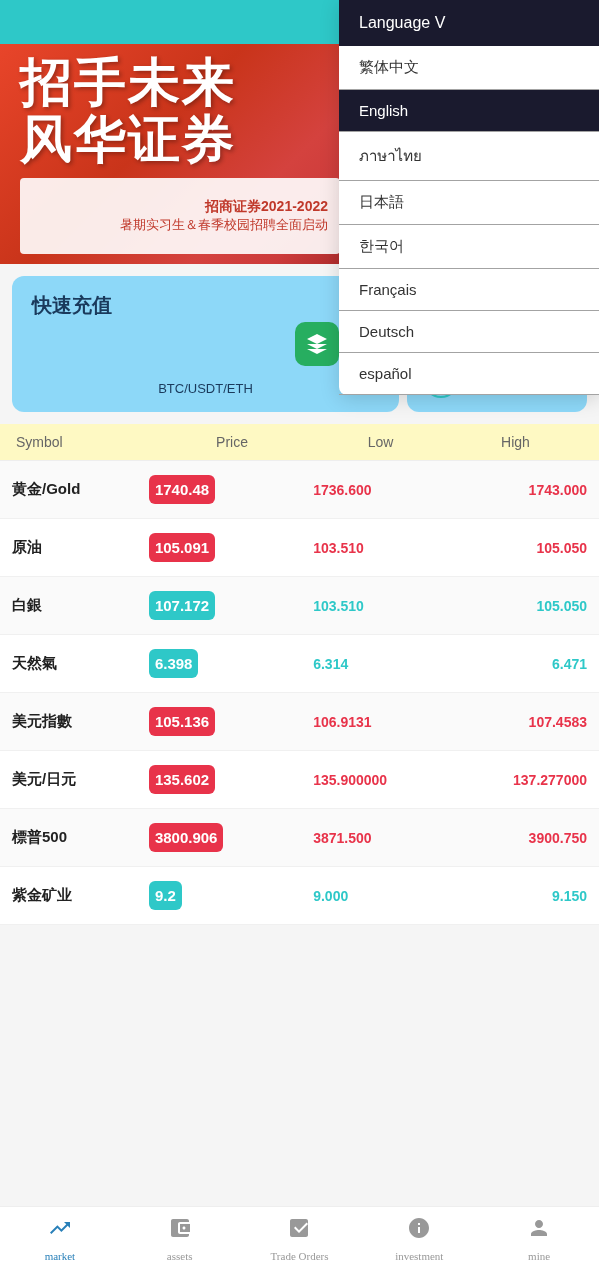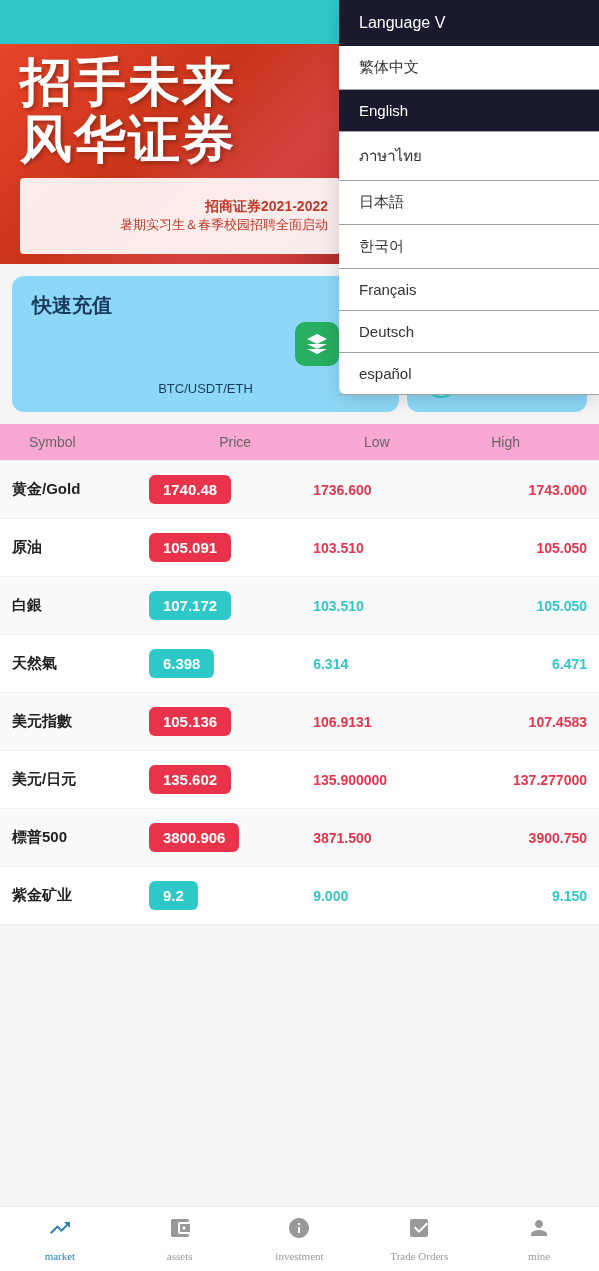--- a/index.html
+++ b/index.html
@@ -160,22 +160,22 @@
     }
 
     
     .market-table {
       background: white;
       margin: 0;
     }
     .table-header {
       display: grid;
       grid-template-columns: 1fr 1.2fr 1fr 1fr;
-      padding: 10px 29px;
-      background: #f9a8d4;
+      padding: 10px 16px;
+      background: #fef9c3;
       border-bottom: 1px solid #eee;
     }
     .table-header-cell {
       font-size: 14px;
       color: #666;
       text-align: center;
     }
     .table-header-cell:first-child { text-align: left; }
 
     .table-row {
@@ -188,21 +188,21 @@
     }
     .table-row:nth-child(even) { background: #fafafa; }
 
     .symbol-name {
       font-size: 15px;
       font-weight: 600;
       color: #222;
     }
     .price-badge {
       border-radius: 6px;
-      padding: 6px 14px;
+      padding: 6px 6px;
       color: white;
       font-size: 15px;
       font-weight: bold;
       text-align: center;
       display: inline-block;
     }
     .badge-red { background: #e8334a; }
     .badge-teal { background: #2ec8c8; }
 
     .low-val {
@@ -436,32 +436,32 @@
     <span class="nav-icon">
       <svg width="24" height="24" viewBox="0 0 24 24" fill="#999">
         <path d="M21 18v1c0 1.1-.9 2-2 2H5c-1.11 0-2-.9-2-2V5c0-1.1.89-2 2-2h14c1.1 0 2 .9 2 2v1h-9c-1.11 0-2 .9-2 2v8c0 1.1.89 2 2 2h9zm-9-2h10V8H12v8zm4-2.5c-.83 0-1.5-.67-1.5-1.5s.67-1.5 1.5-1.5 1.5.67 1.5 1.5-.67 1.5-1.5 1.5z"></path>
       </svg>
     </span>
     <span class="nav-label">assets</span>
   </div>
   <div class="nav-item">
     <span class="nav-icon">
       <svg width="24" height="24" viewBox="0 0 24 24" fill="#999">
+        <path d="M19 3H5c-1.1 0-2 .9-2 2v14c0 1.1.9 2 2 2h14c1.1 0 2-.9 2-2V5c0-1.1-.9-2-2-2zm-7 14l-5-5 1.41-1.41L12 14.17l7.59-7.59L21 8l-9 9z"></path>
+      </svg>
+    </span>
+    <span class="nav-label">Trade Orders</span>
+  </div>
+  <div class="nav-item">
+    <span class="nav-icon">
+      <svg width="24" height="24" viewBox="0 0 24 24" fill="#999">
         <path d="M12 2C6.48 2 2 6.48 2 12s4.48 10 10 10 10-4.48 10-10S17.52 2 12 2zm1 15h-2v-6h2v6zm0-8h-2V7h2v2z"></path>
       </svg>
     </span>
     <span class="nav-label">investment</span>
-  </div>
-  <div class="nav-item">
-    <span class="nav-icon">
-      <svg width="24" height="24" viewBox="0 0 24 24" fill="#999">
-        <path d="M19 3H5c-1.1 0-2 .9-2 2v14c0 1.1.9 2 2 2h14c1.1 0 2-.9 2-2V5c0-1.1-.9-2-2-2zm-7 14l-5-5 1.41-1.41L12 14.17l7.59-7.59L21 8l-9 9z"></path>
-      </svg>
-    </span>
-    <span class="nav-label">Trade Orders</span>
   </div>
   <div class="nav-item">
     <span class="nav-icon">
       <svg width="24" height="24" viewBox="0 0 24 24" fill="#999">
         <path d="M12 12c2.21 0 4-1.79 4-4s-1.79-4-4-4-4 1.79-4 4 1.79 4 4 4zm0 2c-2.67 0-8 1.34-8 4v2h16v-2c0-2.66-5.33-4-8-4z"></path>
       </svg>
     </span>
     <span class="nav-label">mine</span>
   </div>
 </div>

